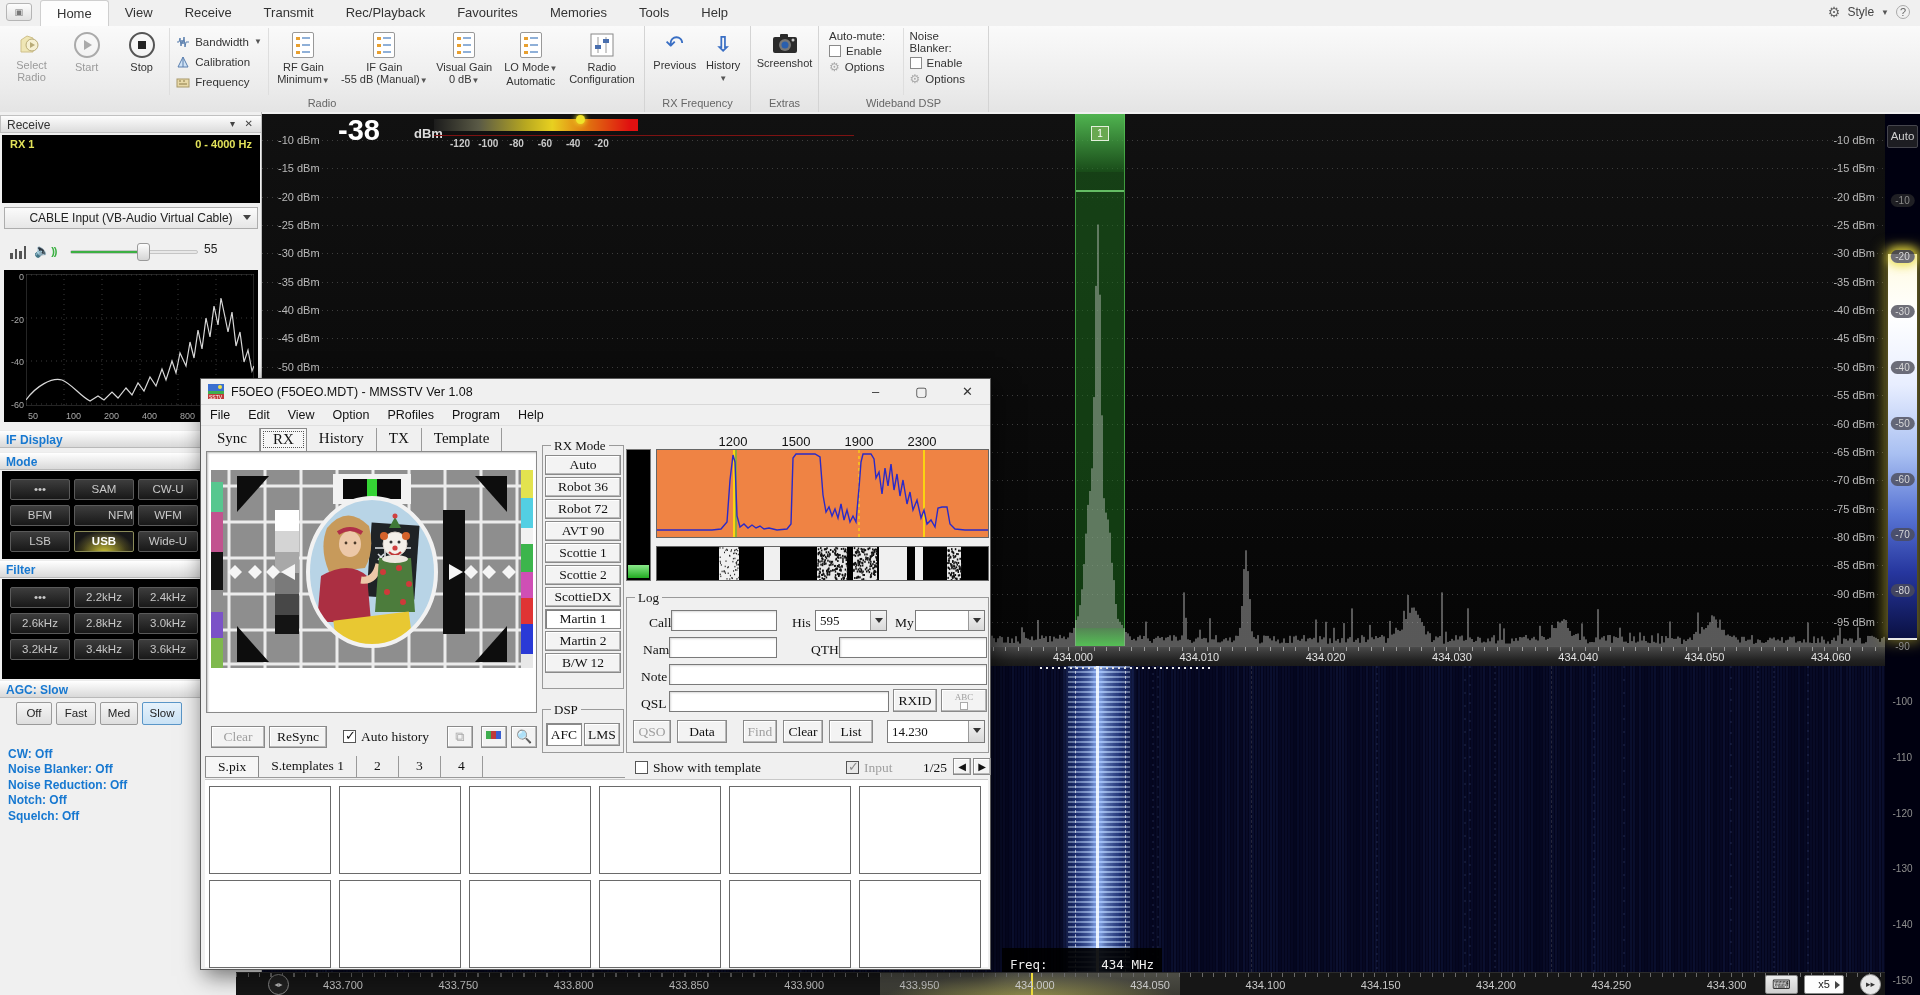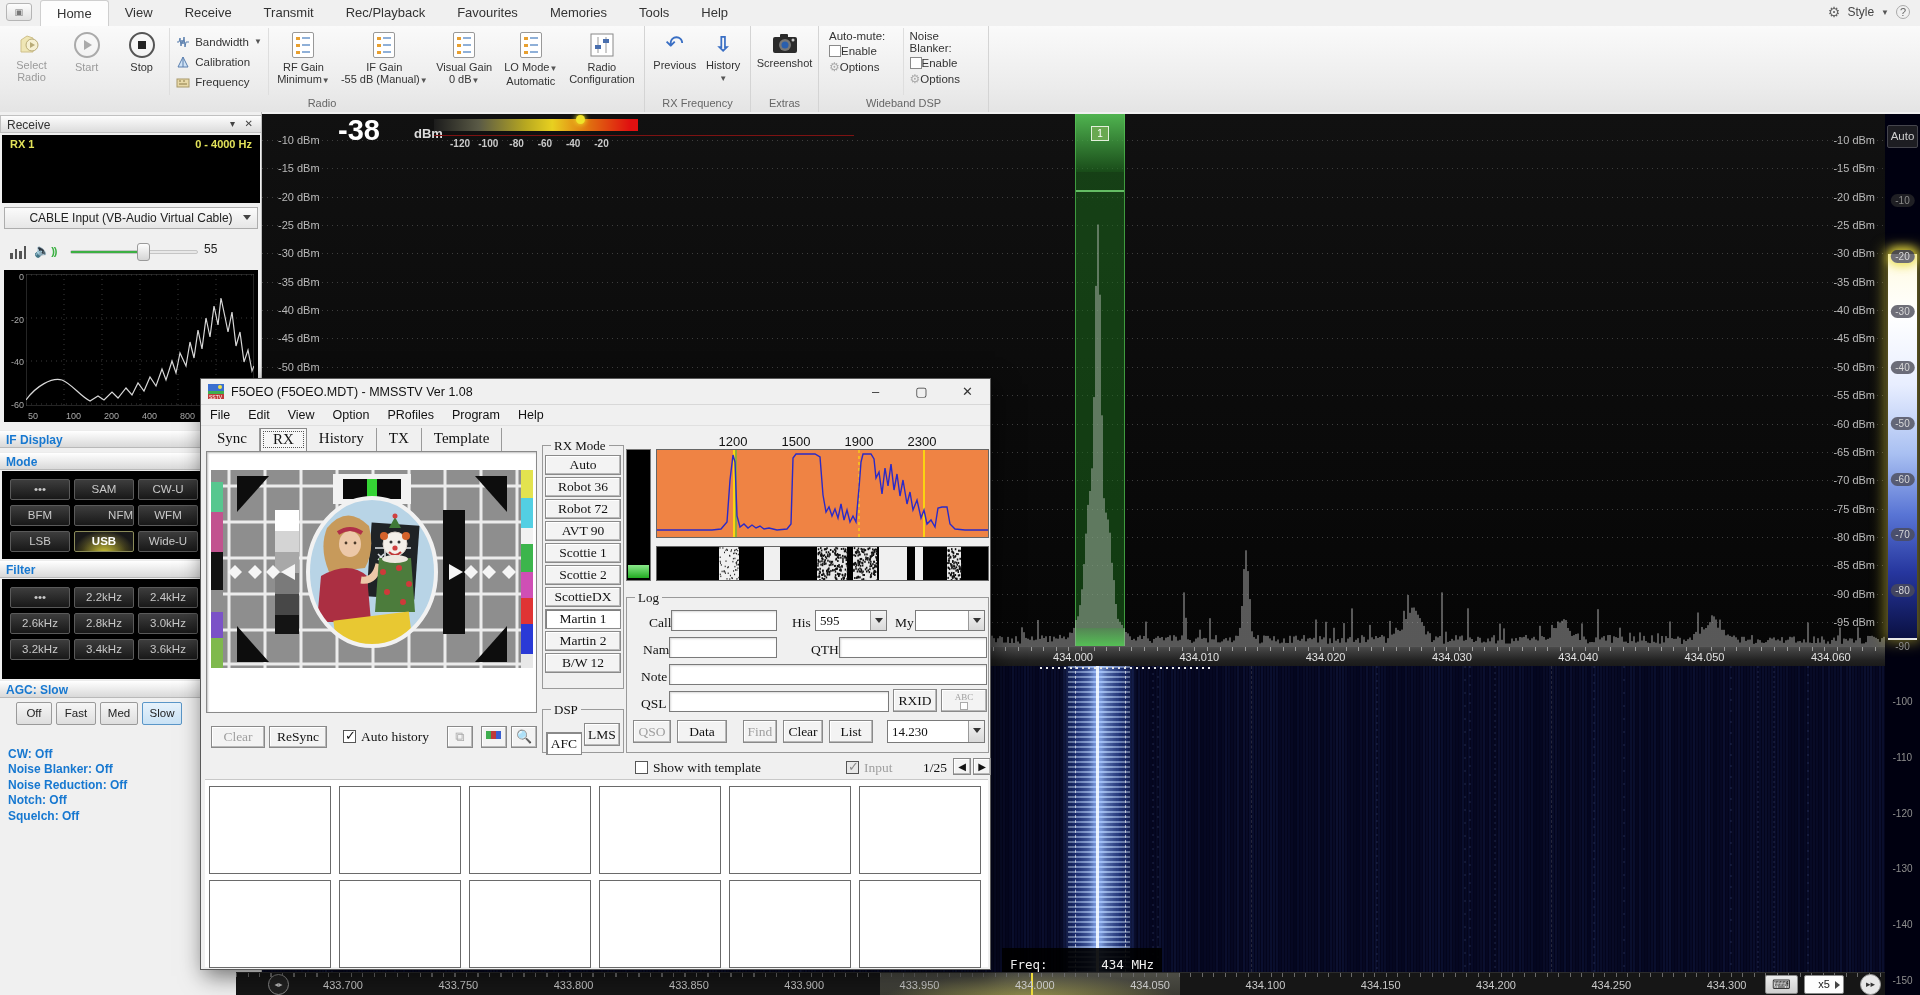--- a/index.html
+++ b/index.html
@@ -26,21 +26,21 @@
   .caret{display:inline-block;font-size:8px;color:#555;}
   .stackcol{display:flex;flex-direction:column;justify-content:center;gap:2px;padding:0 6px;border-left:1px solid #dedede;border-right:1px solid #dedede;}
   .stackitem{display:flex;align-items:center;gap:5px;font-size:11.5px;color:#333;height:18px;}
   .circbtn{width:26px;height:26px;border:2px solid #555;border-radius:50%;display:flex;align-items:center;justify-content:center;}
   .circbtn.dim{border-color:#aaa;}
   .listicon{width:22px;height:26px;background:#fff;border:1px solid #999;border-radius:2px;position:relative;}
   .listicon i{position:absolute;left:3px;width:4px;height:3px;background:#e8a030;}
   .listicon b{position:absolute;left:9px;right:3px;height:2px;background:#8fb0d8;}
   .dspcol{display:flex;flex-direction:column;padding:2px 6px;font-size:11.5px;color:#333;gap:3px;}
   .dspcol .hdr{font-size:11.5px;color:#333;}
-  .cbrow{display:flex;align-items:center;}
+  .cbrow{display:flex;align-items:center;gap:5px;}
   .cb{width:12px;height:12px;border:1px solid #8a8a8a;background:#fff;display:inline-block;position:relative;}
   .gearsm{font-size:12px;color:#aaa;}
 
   
   #panel{position:absolute;left:0;top:112px;width:262px;height:883px;background:#f0f0f0;border-right:1px solid #bdbdbd;}
   .phead{position:absolute;left:0;top:3px;width:262px;height:18px;background:linear-gradient(#fdfdfd,#dcdcdc);border:1px solid #c0c0c0;font-size:12px;color:#333;padding:2px 6px;}
   .phead .ic{position:absolute;top:2px;font-size:10px;color:#444;}
   .freqbox{position:absolute;left:2px;top:23px;width:258px;height:68px;background:#000;}
   .rxrow{position:absolute;left:8px;right:8px;top:3px;display:flex;justify-content:space-between;font-size:11px;font-weight:bold;color:#e3e35a;}
   .freqval{position:absolute;left:6px;top:22px;font-family:"DejaVu Sans Mono",monospace;font-size:30px;color:#f2f2f2;white-space:nowrap;}
@@ -1356,21 +1356,21 @@
           <div class="rxmbtn" style="--i: 5;">Scottie 2</div>
           <div class="rxmbtn" style="--i: 6;">ScottieDX</div>
           <div class="rxmbtn active" style="--i: 7;">Martin 1</div>
           <div class="rxmbtn" style="--i: 8;">Martin 2</div>
           <div class="rxmbtn" style="--i: 9;">B/W 12</div>
         </div>
     </div>
 
     <div class="groupbox" style="left:341px;top:330px;width:82px;height:44px;">
       <div class="cap">DSP</div>
-      <div class="wbutton pressed" style="left:3px;top:22px;width:36px;height:23px;line-height:21px;">AFC</div>
+      <div class="wbutton pressed" style="left:3px;top:13px;width:36px;height:23px;line-height:21px;">AFC</div>
       <div class="wbutton" style="left:41px;top:13px;width:36px;height:23px;line-height:21px;">LMS</div>
     </div>
 
     <div class="meterbar">
         <div class="grn"></div>
       </div>
     <div>
         <div class="sfl" style="--i: 0;">1200</div>
         <div class="sfl" style="--i: 1;">1500</div>
         <div class="sfl" style="--i: 2;">1900</div>
@@ -1895,20 +1895,28 @@
     <div class="combo" style="left:686px;top:341px;width:98px;height:23px;line-height:19px;"><span>14.230</span><span class="db"></span></div>
 
     <div class="wcb" style="left:434px;top:382px;"></div>
     <div class="lbl" style="left:452px;top:381px;">Show with template</div>
     <div class="wcb gray checked" style="left:645px;top:382px;"></div>
     <div class="lbl dis" style="left:663px;top:381px;">Input</div>
     <div class="lbl" style="left:722px;top:381px;">1/25</div>
     <div class="wbutton" style="left:752px;top:379px;width:18px;height:17px;line-height:15px;font-size:10px;">◀</div>
     <div class="wbutton" style="left:772px;top:379px;width:18px;height:17px;line-height:15px;font-size:10px;">▶</div>
 
+    <div class="pixtabs">
+
+    <div class="active" style="--i: 0;">S.pix</div>
+        <div style="--i: 1;">S.templates 1</div>
+        <div style="--i: 2;">2</div>
+        <div style="--i: 3;">3</div>
+        <div style="--i: 4;">4</div>
+      </div>
     <div class="thumbs">
       <div class="thumb-row" style="top:6px;">
           <div class="thumb"></div>
           <div class="thumb"></div>
           <div class="thumb"></div>
           <div class="thumb"></div>
           <div class="thumb"></div>
           <div class="thumb"></div>
         </div>
       <div class="thumb-row" style="top:100px;">

